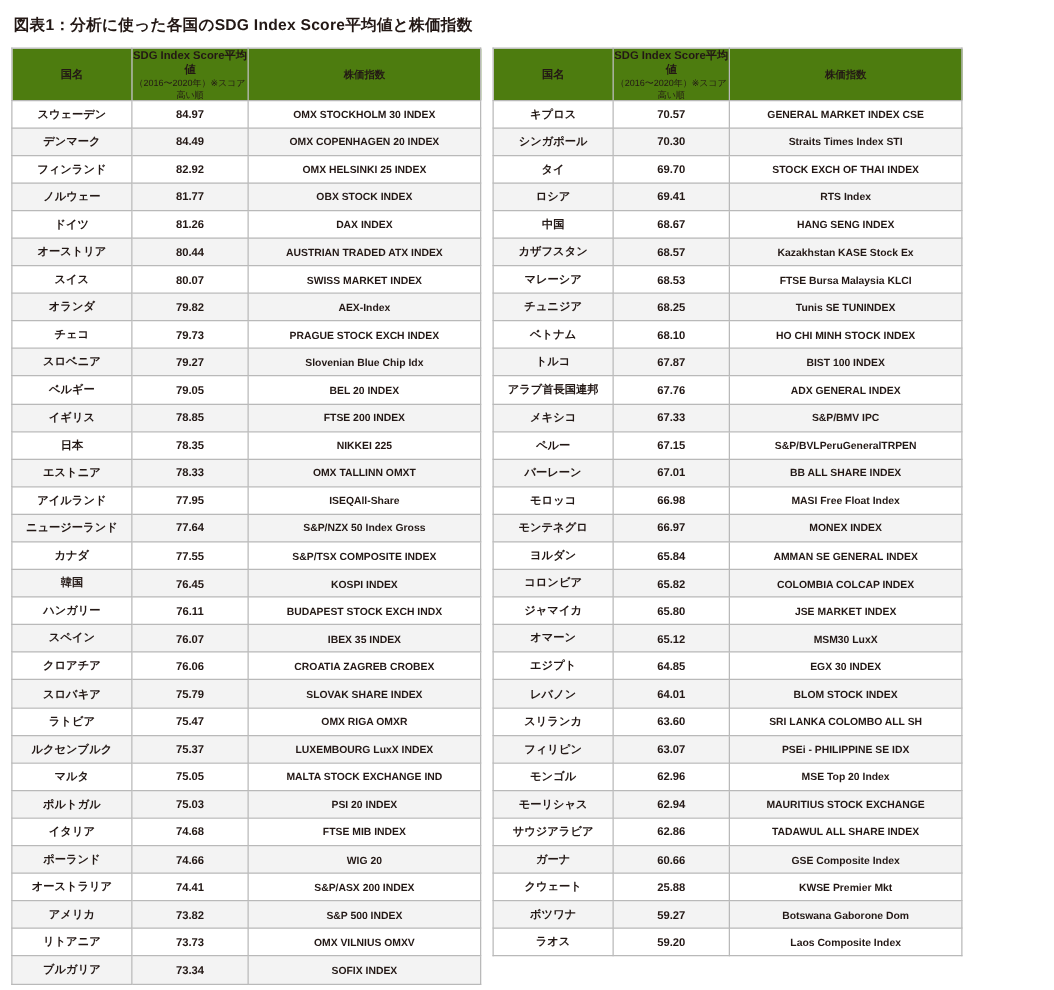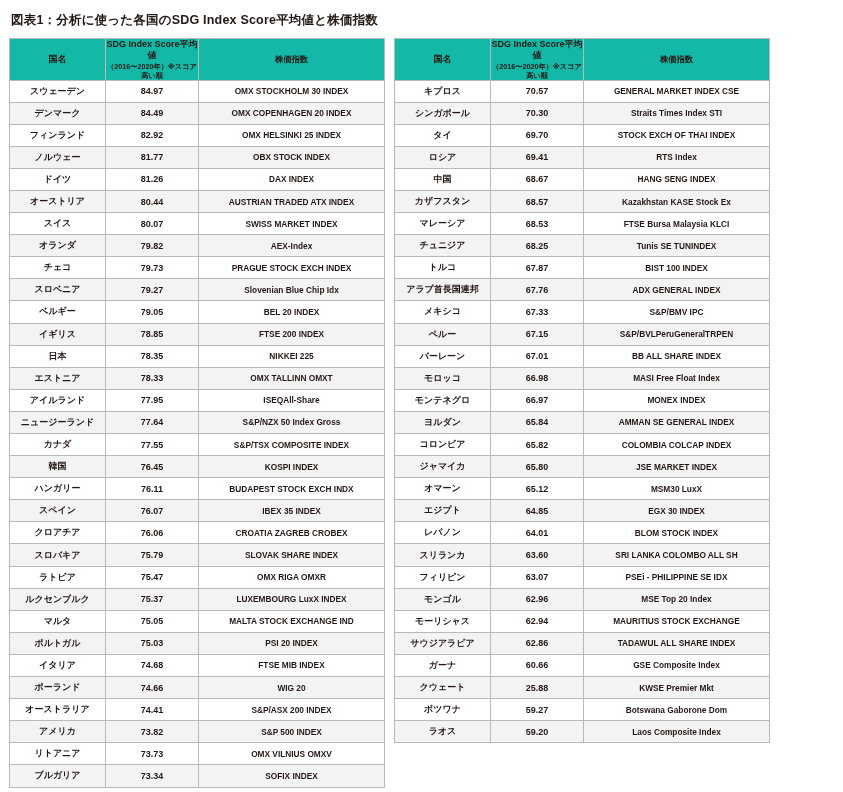--- a/index.html
+++ b/index.html
@@ -25,27 +25,27 @@
     font-size:8.6px;
   }
   th,td{
     border:1px solid #b9b9b9;
     padding:0;
     text-align:center;
     vertical-align:middle;
     color:#231815;
   }
   thead th{
-    background:#14b8a6;
+    background:#4d7c0f;
     font-weight:bold;
     height:30px;
     line-height:1.25;
     font-size:8.3px;
   }
-  thead th .sub{display:block;font-size:7.2px;font-weight:bold;}
+  thead th .sub{display:block;font-size:7.2px;font-weight:normal;}
   tbody td{height:21.1px;}
   .col-country{width:95px;font-weight:bold;font-size:9px;}
   .col-score{width:92px;font-weight:bold;font-size:9px;}
   .col-index{width:auto;font-weight:bold;font-size:8.3px;}
   tbody tr:nth-child(even) td{background:#f3f3f3;}
   tbody tr:nth-child(odd) td{background:#ffffff;}
 </style>
 </head>
 <body>
 
@@ -276,20 +276,25 @@
             <td class="col-country">マレーシア</td>
             <td class="col-score">68.53</td>
             <td class="col-index">FTSE Bursa Malaysia KLCI</td>
           </tr>
           <tr>
             <td class="col-country">チュニジア</td>
             <td class="col-score">68.25</td>
             <td class="col-index">Tunis SE TUNINDEX</td>
           </tr>
           <tr>
+            <td class="col-country">ベトナム</td>
+            <td class="col-score">68.10</td>
+            <td class="col-index">HO CHI MINH STOCK INDEX</td>
+          </tr>
+          <tr>
             <td class="col-country">トルコ</td>
             <td class="col-score">67.87</td>
             <td class="col-index">BIST 100 INDEX</td>
           </tr>
           <tr>
             <td class="col-country">アラブ首長国連邦</td>
             <td class="col-score">67.76</td>
             <td class="col-index">ADX GENERAL INDEX</td>
           </tr>
           <tr>

